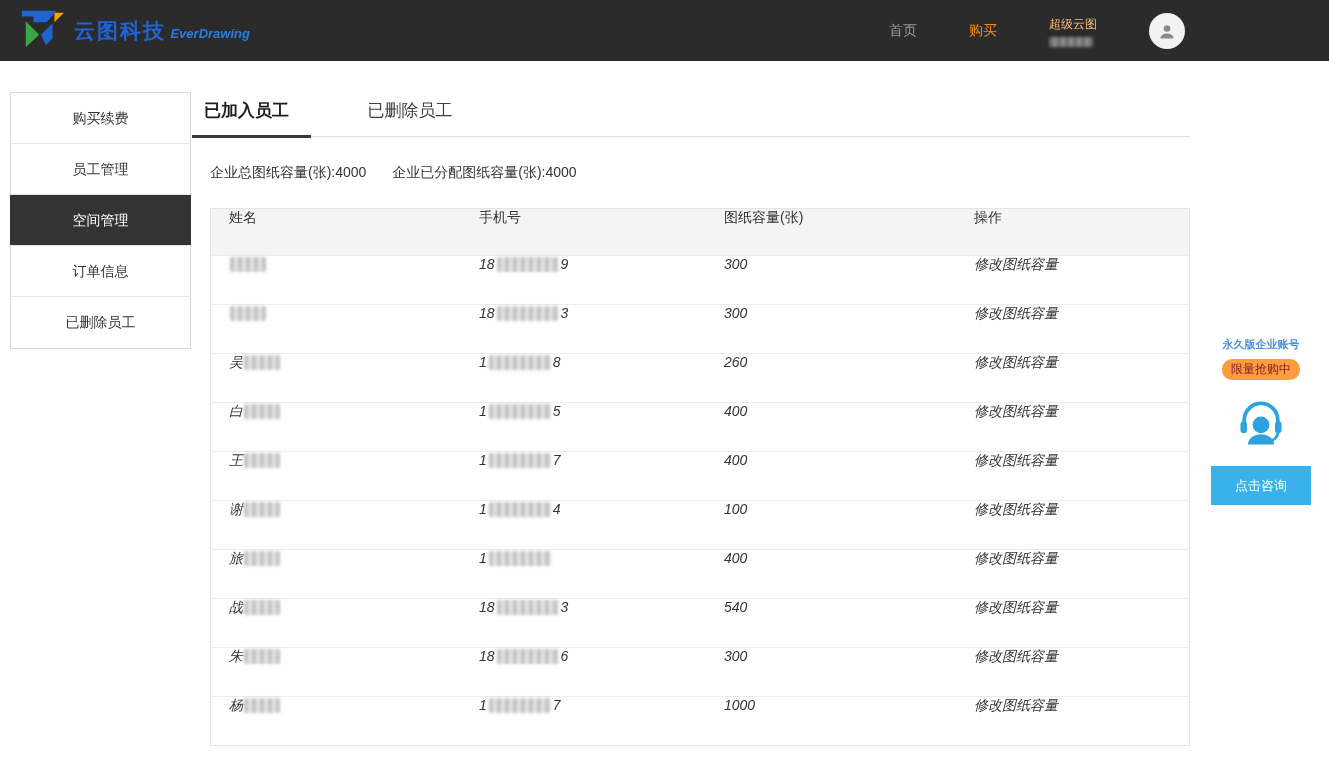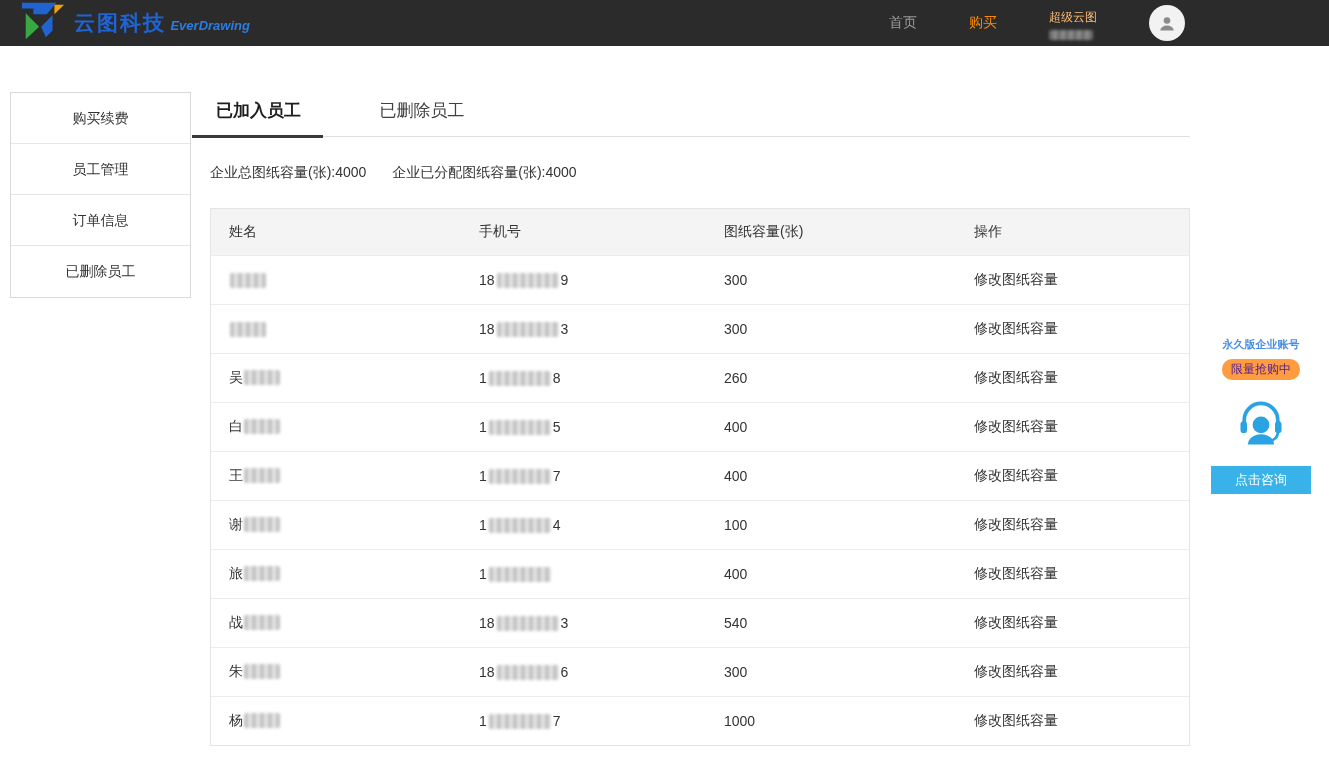--- a/index.html
+++ b/index.html
@@ -1,20 +1,20 @@
 <!DOCTYPE html>
 <html><head>
 <meta charset="utf-8">
 <style>
   * { margin:0; padding:0; box-sizing:border-box; }
   html,body { width:1329px; height:773px; background:#ffffff; overflow:hidden;
     font-family:"Liberation Sans","DejaVu Sans",sans-serif; color:#333; }
 
   
-  .app-header { position:absolute; left:0; top:0; width:1329px; height:46px;
+  .app-header { position:absolute; left:0; top:0; width:1329px; height:61px;
     background:#2b2b2b; display:flex; align-items:center; padding:0 144px 0 18px; }
   .brand { display:flex; align-items:center; gap:8px; }
   .brand-text .cn { color:#2064d4; font-size:21px; font-weight:bold; letter-spacing:2px; }
   .brand-text .en { color:#2a7de2; font-size:13px; font-style:italic; font-weight:bold; margin-top:1px; }
   .header-nav { margin-left:auto; display:flex; align-items:center; gap:52px; }
   .nav-home { color:#9a9a9a; font-size:14px; cursor:pointer; text-decoration:none; }
   .nav-buy { color:#ff8a00; font-size:14px; cursor:pointer; text-decoration:none; }
   .account { text-align:left; }
   .account .acct-type { color:#fdba74; font-size:12px; }
   .acct-censor { display:block; margin-top:4px; width:44px; height:10px; border-radius:2px;
@@ -28,53 +28,53 @@
   .side-item { height:51px; line-height:50px; text-align:center; font-size:14px;
     color:#333; border-bottom:1px solid #e6e6e6; cursor:pointer; }
   .side-item:last-of-type { border-bottom:none; }
   .side-item.active { background:#333333; color:#ffffff; margin:0 -1px; }
 
   
   .main { position:absolute; left:210px; top:95px; width:980px; }
   .tabbar { border-bottom:1px solid #e0e0e0; white-space:nowrap; }
   .tab { display:inline-block; font-size:17px; color:#404040; padding:4px 22px 13px 20px;
     cursor:pointer; }
-  .tab:first-of-type { padding-left:24px; margin-left:-18px; }
+  .tab:first-of-type { padding-left:12px; margin-left:-18px; }
   .tab + .tab { margin-left:32px; }
   .tab.active { color:#1d1d1d; font-weight:bold; border-bottom:3px solid #3a3a3a; margin-bottom:-2px; }
 
   .capacity-line { margin-top:27px; font-size:14px; color:#333; }
   .capacity-item { margin-right:22px; }
 
   .table { margin-top:26px; border:1px solid #e4e4e4; }
-  .trow, .thead { display:flex; align-items:center; }
+  .trow, .thead { display:flex; }
   .thead { background:#f4f4f4; height:46px; font-size:14px; color:#333; }
-  .trow { height:49px; border-top:1px solid #ececec; font-size:14px; background:#fff; }
+  .trow { height:49px; border-top:1px solid #ececec; font-size:14px; background:#fff;font-style:italic; }
   .td { padding-left:18px; }
   .col-name  { width:250px; }
   .col-phone { width:245px; }
   .col-cap   { width:250px; }
   .col-act   { width:233px; }
   .action-link { color:#333; text-decoration:none; cursor:pointer; }
 
   .censor { display:inline-block; height:15px; border-radius:2px; vertical-align:-3px;
     background:repeating-linear-gradient(90deg,#c2c2c2 0 4px,#e3e3e3 4px 8px); filter:blur(1.5px); }
   .name-censor  { width:36px; }
   .phone-censor { width:62px; margin:0 2px; }
   .vis-prefix { margin-right:1px; }
 
   
   .promo { position:absolute; left:1211px; top:337px; width:100px; text-align:center;
     background:#fff; }
   .promo-title { color:#4a8fe2; font-size:11px; font-weight:bold; }
-  .promo-badge { display:inline-block; margin-top:7px; background:#ff9c40; color:#4c1d95;
+  .promo-badge { display:inline-block; margin-top:7px; background:#ff9c40; color:#7f1d1d;
     font-size:12px; padding:2px 9px; border-radius:10px; }
   .promo-icon { margin:16px auto 14px; width:56px; height:56px; }
   .promo-btn { display:block; background:#38b2e8; color:#fff; font-size:13px;
-    height:28px; line-height:28px; cursor:pointer; border:none; width:100%; }
+    height:39px; line-height:28px; cursor:pointer; border:none; width:100%; }
 </style>
 </head>
 <body>
 
 <header class="app-header">
   <div class="brand">
     <span>
       <svg viewBox="0 0 50 46" width="48" height="44">
         <polygon points="4,4 40,4 30,16 16,16 16,10 4,10" fill="#1f64d0"></polygon>
         <polygon points="8,42 8,15 22,29" fill="#3aa745"></polygon>
@@ -108,20 +108,23 @@
 
 
     <div class="side-item">
       <span>购买续费</span>
     </div>
 
     <div class="side-item">
       <span>员工管理</span>
     </div>
 
+    <div class="side-item active">
+      <span>空间管理</span>
+    </div>
 
     <div class="side-item">
       <span>订单信息</span>
     </div>
 
     <div class="side-item">
       <span>已删除员工</span>
     </div>
 
 </aside>

